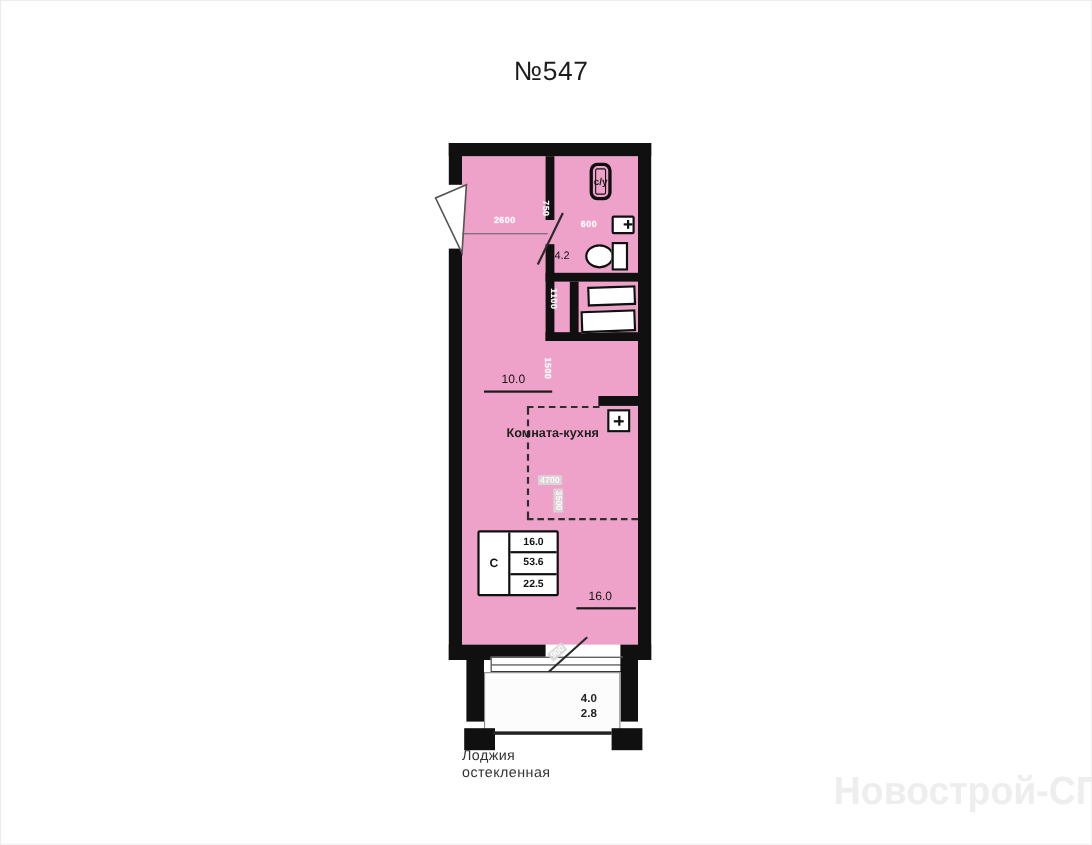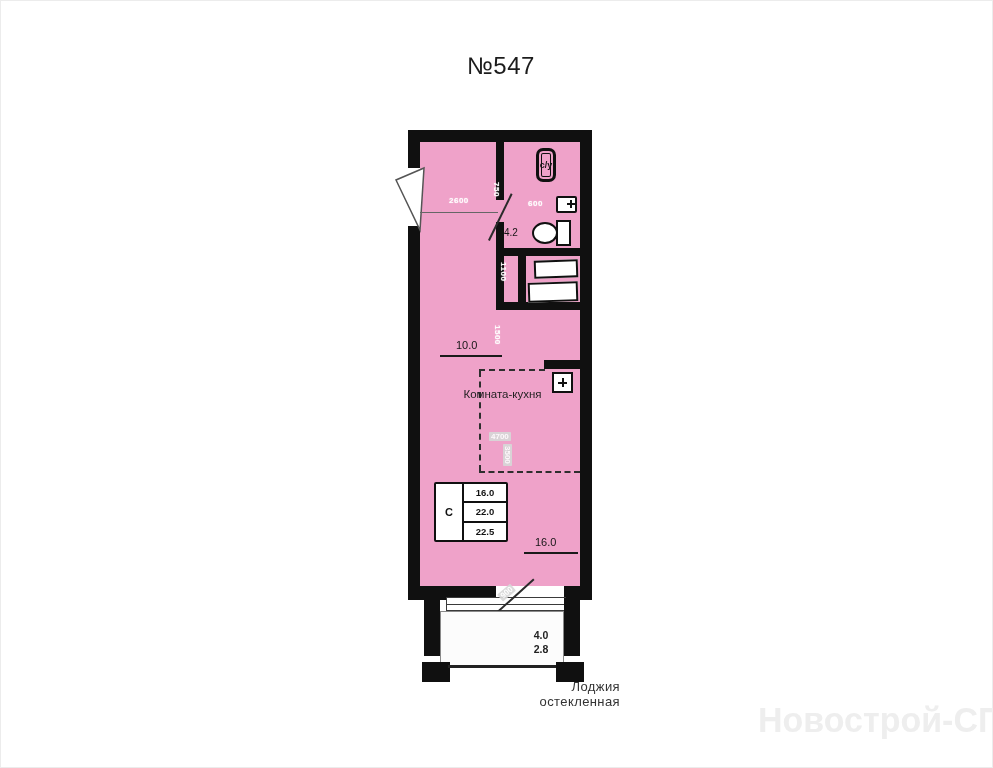--- a/index.html
+++ b/index.html
@@ -31,22 +31,22 @@
   .stats{position:absolute;display:flex;background:#ffffff;border:2px solid #101010;border-radius:2px;box-sizing:content-box;}
   .stats-type{width:26px;border-right:2px solid #101010;display:flex;align-items:center;justify-content:center;
               font-weight:bold;font-size:11px;color:#111;}
   .stats-col{flex:1;display:flex;flex-direction:column;}
   .stats-row{flex:1;display:flex;align-items:center;justify-content:center;font-size:9.5px;font-weight:bold;
              color:#111;border-bottom:2px solid #101010;}
   .stats-row:last-child{border-bottom:none;}
   .window{position:absolute;background:#ffffff;border:1.5px solid #3a3a3a;box-sizing:border-box;}
   .window::after{content:"";position:absolute;left:0;right:0;top:50%;height:1px;background:#3a3a3a;}
   .loggia-int{position:absolute;background:#fcfcfc;border:1px solid #8a8a8a;box-sizing:border-box;}
-  .loggia-num{position:absolute;width:26px;text-align:center;font-size:10.5px;font-weight:600;color:#222;}
-  .loggia-label{position:absolute;left:444px;width:176px;text-align:right;font-size:13px;color:#333;letter-spacing:.4px;}
+  .loggia-num{position:absolute;width:26px;text-align:left;font-size:10.5px;font-weight:600;color:#222;}
+  .loggia-label{position:absolute;left:420px;width:176px;text-align:left;font-size:13px;color:#333;letter-spacing:.4px;}
   .watermark{position:absolute;left:758px;top:700px;width:228px;text-align:right;
              font-size:34px;font-weight:bold;color:#eeeeee;transform:scaleY(1.05);white-space:nowrap;}
 </style>
 </head>
 <body>
 
 <div class="canvas">
 
   <div class="abs title">№547</div>
 
@@ -93,29 +93,29 @@
   <div class="dline" style="left:440px;top:355px;width:62px"></div>
   <div class="dimw rot90" style="left:502px;top:325px">1500</div>
 
   <div class="dash-h" style="left:479px;top:369px;width:66px"></div>
   <div class="dash-v" style="left:479px;top:371px;height:100px"></div>
   <div class="dash-h" style="left:479px;top:471px;width:101px"></div>
 
   <div class="fixture" style="left:552px;top:372px;width:21px;height:21px"></div>
   <div class="plus" style="left:557px;top:377px;width:11px;height:11px"></div>
 
-  <div class="abs" style="left:425px;top:388px;width:155px;text-align:center;font-size:11.5px;font-weight:400;color:#1f1f1f">Комната-кухня</div>
+  <div class="abs" style="left:425px;top:388px;width:155px;text-align:center;font-size:11.5px;font-weight:700;color:#1f1f1f">Комната-кухня</div>
   <div class="badge" style="left:489px;top:432px">4700</div>
   <div class="badge rot90" style="left:512px;top:444px">3500</div>
 
   <div class="stats" style="left:434px;top:482px;width:70px;height:56px">
     <div class="stats-type">С</div>
     <div class="stats-col">
       <div class="stats-row">16.0</div>
-      <div class="stats-row">22.0</div>
+      <div class="stats-row">53.6</div>
       <div class="stats-row">22.5</div>
     </div>
   </div>
 
   <div class="dimb" style="left:535px;top:536px">16.0</div>
   <div class="dline" style="left:524px;top:552px;width:54px"></div>
 
   <div class="window" style="left:446px;top:597px;width:120px;height:14px"></div>
   <div class="diag" style="left:496px;top:612px;width:50px;transform:rotate(-42deg)"></div>
   <div class="badge" style="left:498px;top:588px;transform:rotate(-40deg)">900</div>

